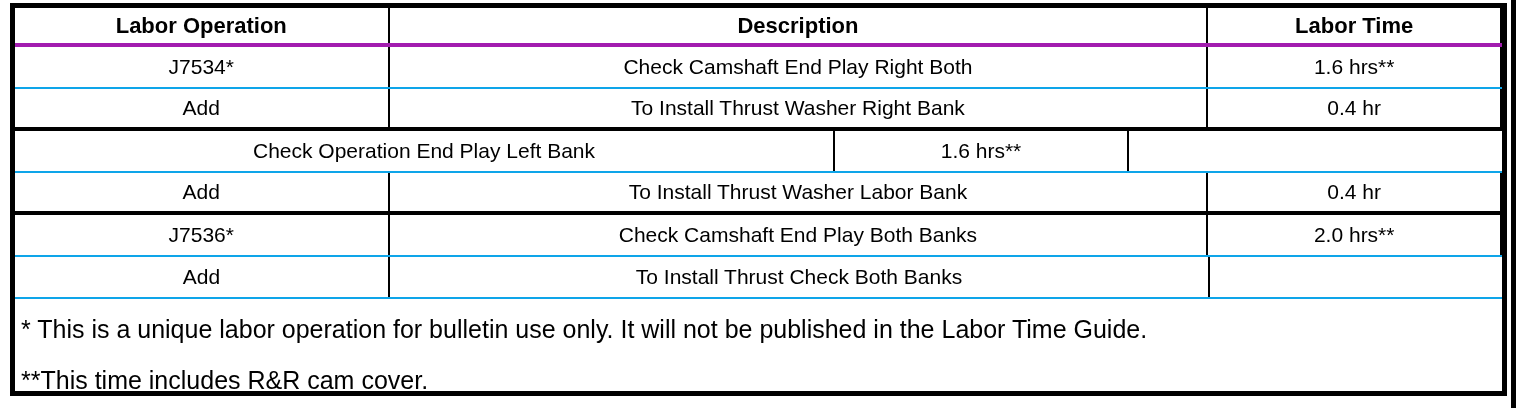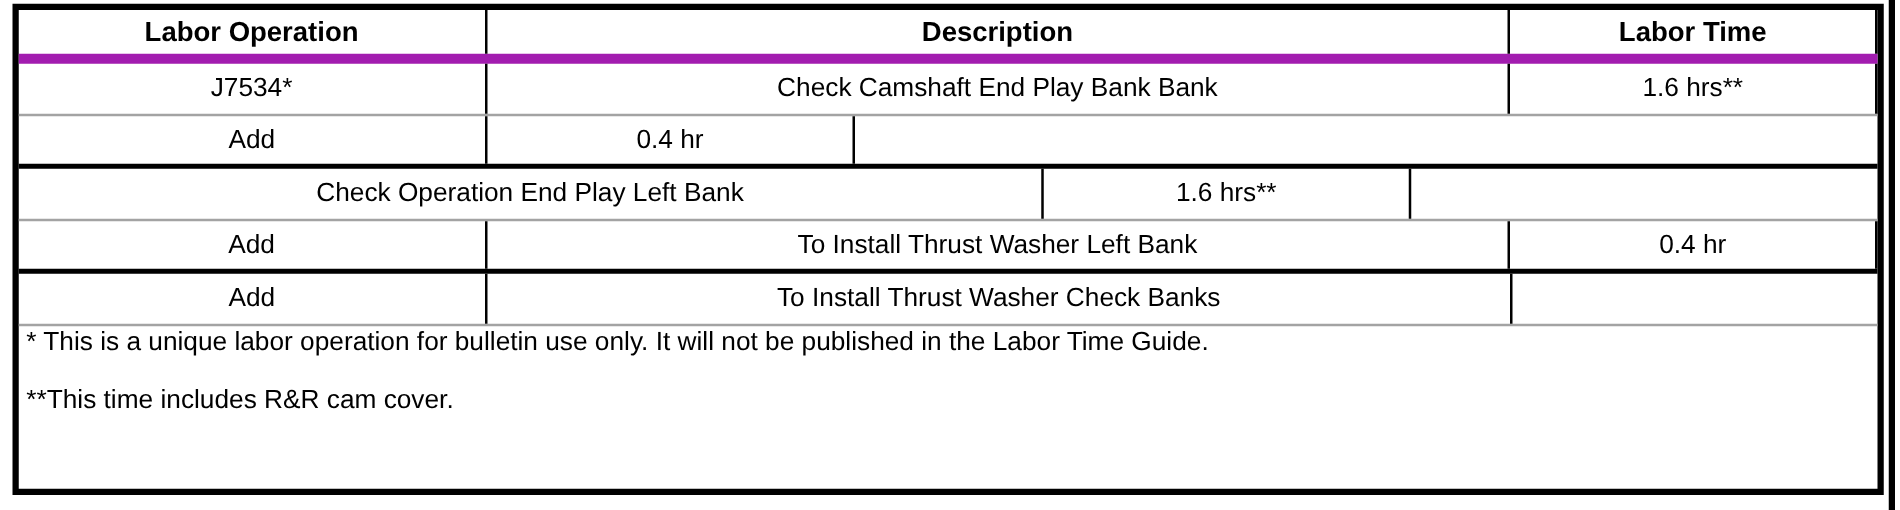--- a/index.html
+++ b/index.html
@@ -27,26 +27,26 @@
     box-sizing: border-box;
     border: 5px solid #000000;
     background: #ffffff;
   }
   .row {
     display: flex;
     width: 100%;
   }
   .header-row {
     height: 35px;
-    border-bottom: 8px solid #a21caf;
+    border-bottom: 4px solid #a21caf;
     text-align: center;
   }
   .data-row-thin {
     height: 40px;
-    border-bottom: 2px solid #a3a3a3;
+    border-bottom: 2px solid #0ea5e9;
   }
   .data-row-thick {
     height: 38px;
     border-bottom: 4px solid #000000;
   }
   .cell {
     box-sizing: border-box;
     display: flex;
     align-items: center;
     justify-content: center;
@@ -57,22 +57,22 @@
   .col-op   { width: 375px; border-right: 2px solid #000000; }
   .col-desc { width: 820px; border-right: 2px solid #000000; }
   .col-time { width: 294px; border-right: 2px solid #000000; }
   .col-spare { flex: 1; }
   .header-row .cell {
     font-weight: bold;
     font-size: 22px;
   }
   .footnotes {
     box-sizing: border-box;
-    padding: 1px 10px 0 6px;
-    font-size: 21px;
+    padding: 16px 10px 0 6px;
+    font-size: 25px;
   }
   .footnote-line1 { margin: 0; }
   .footnote-line2 { margin: 22px 0 18px 0; }
   .edge-bar {
     position: absolute;
     left: 1511px;
     top: 0;
     width: 5px;
     height: 408px;
     background: #000000;
@@ -87,48 +87,55 @@
 
     <div class="row header-row">
       <div class="cell col-op">Labor Operation</div>
       <div class="cell col-desc">Description</div>
       <div class="cell col-time">Labor Time</div>
       <div class="cell col-spare"></div>
     </div>
 
     <div class="row data-row-thin">
       <div class="cell col-op">J7534*</div>
-      <div class="cell col-desc">Check Camshaft End Play Bank Bank</div>
+      <div class="cell col-desc">Check Camshaft End Play Right Both</div>
       <div class="cell col-time">1.6 hrs**</div>
       <div class="cell col-spare"></div>
     </div>
 
     <div class="row data-row-thick">
       <div class="cell col-op">Add</div>
+      <div class="cell col-desc">To Install Thrust Washer Right Bank</div>
       <div class="cell col-time">0.4 hr</div>
       <div class="cell col-spare"></div>
     </div>
 
     <div class="row data-row-thin">
       <div class="cell col-desc">Check Operation End Play Left Bank</div>
       <div class="cell col-time">1.6 hrs**</div>
       <div class="cell col-spare"></div>
     </div>
 
     <div class="row data-row-thick">
       <div class="cell col-op">Add</div>
-      <div class="cell col-desc">To Install Thrust Washer Left Bank</div>
+      <div class="cell col-desc">To Install Thrust Washer Labor Bank</div>
       <div class="cell col-time">0.4 hr</div>
       <div class="cell col-spare"></div>
     </div>
 
+    <div class="row data-row-thin">
+      <div class="cell col-op">J7536*</div>
+      <div class="cell col-desc">Check Camshaft End Play Both Banks</div>
+      <div class="cell col-time">2.0 hrs**</div>
+      <div class="cell col-spare"></div>
+    </div>
 
     <div class="row data-row-thin">
       <div class="cell col-op">Add</div>
-      <div class="cell col-desc">To Install Thrust Washer Check Banks</div>
+      <div class="cell col-desc">To Install Thrust Check Both Banks</div>
       <div class="cell col-spare"></div>
     </div>
 
     <div class="footnotes">
       <p class="footnote-line1">* This is a unique labor operation for bulletin use only. It will not be published in the Labor Time Guide.</p>
       <p class="footnote-line2">**This time includes R&amp;R cam cover.</p>
     </div>
 
   </div>
 

